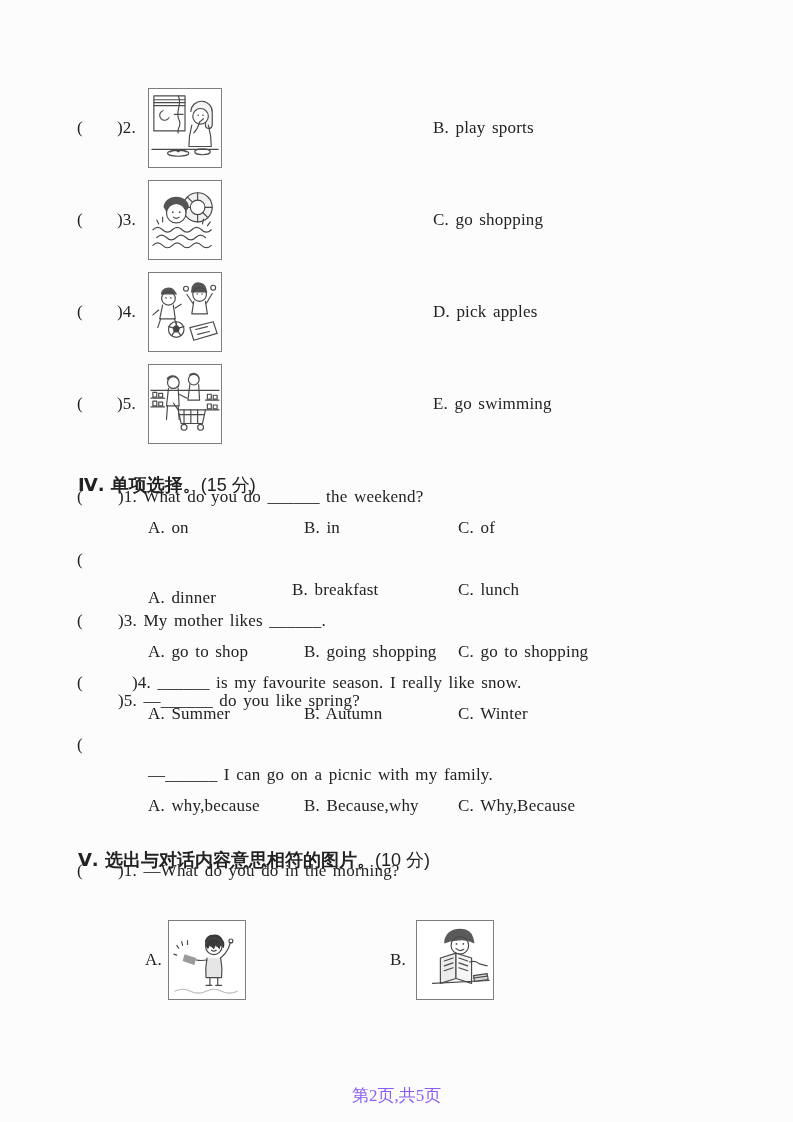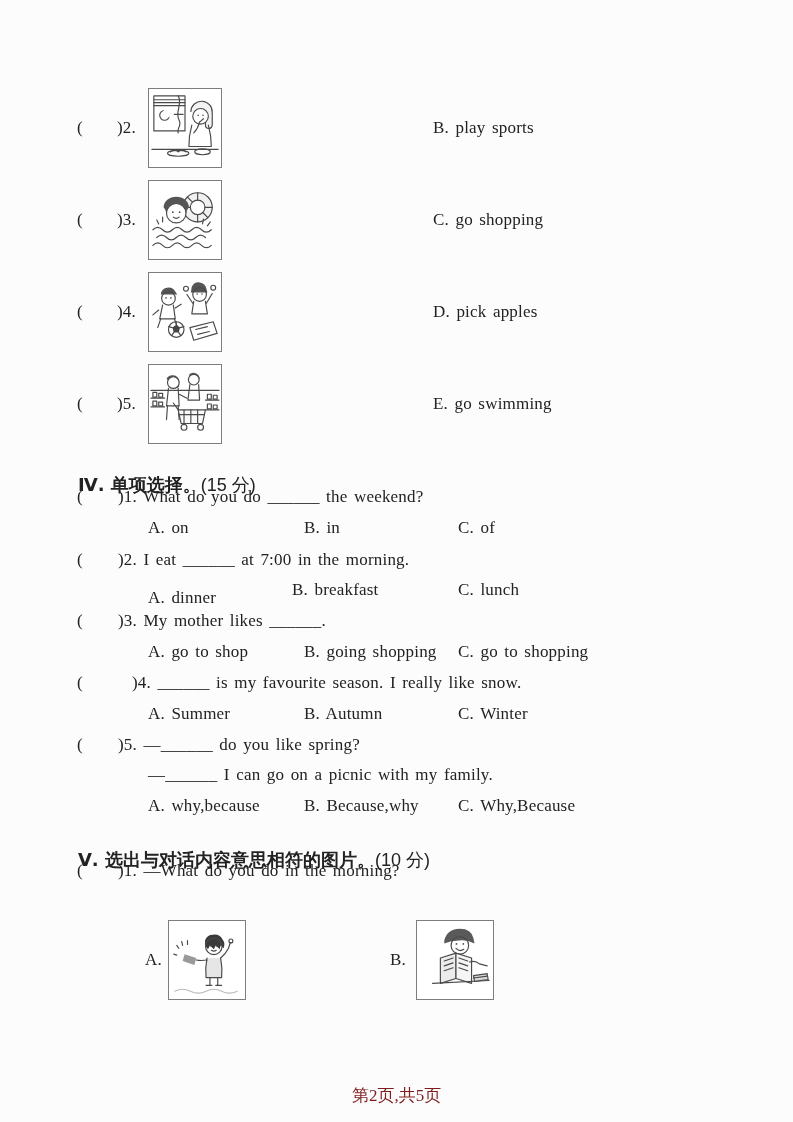--- a/index.html
+++ b/index.html
@@ -7,21 +7,21 @@
         font-family:"Liberation Serif","DejaVu Serif",serif;color:#222;}
   .t{position:absolute;font-size:17px;white-space:pre;word-spacing:2px;letter-spacing:.2px;}
   .heading{position:absolute;font-size:18px;white-space:pre;
            font-family:"DejaVu Sans","Liberation Sans",sans-serif;}
   .heading .hm{font-weight:bold;margin-top:31px;}
   .heading .hs{font-weight:normal;font-family:Liberation Sans, sans-serif;}
   .pic-box{position:absolute;width:74px;height:80px;border:1px solid #7d7d7d;
            background:#fff;box-sizing:border-box;}
   .pic-box svg{width:100%;height:100%;display:block;}
   .footer{position:absolute;left:0;top:1084px;width:100%;text-align:center;
-          font-size:17px;color:#7f1d1d;white-space:pre;}
+          font-size:17px;color:#8b5cf6;white-space:pre;}
   .sk{stroke:#4a4a4a;fill:none;stroke-width:1.2;stroke-linecap:round;stroke-linejoin:round;}
 </style>
 </head>
 <body>
 
 <div class="page">
 
   <span class="t" style="left:77px;top:118px">(</span>
   <span class="t" style="left:117px;top:118px">)2.</span>
   <div class="pic-box" style="left:148px;top:88px">
@@ -148,39 +148,38 @@
     <span class="hm">Ⅳ. 单项选择。</span><span class="hs">(15 分)</span>
   </div>
 
   <span class="t" style="left:77px;top:487px">(</span>
   <span class="t" style="left:118px;top:487px">)1. What do you do ______ the weekend?</span>
   <span class="t" style="left:148px;top:518px">A. on</span>
   <span class="t" style="left:304px;top:518px">B. in</span>
   <span class="t" style="left:458px;top:518px">C. of</span>
 
   <span class="t" style="left:77px;top:550px">(</span>
-  <span class="t" style="left:118px;top:550px">)2. I eat ______ at 7:00 in the morning.</span>
   <span class="t" style="left:148px;top:588px">A. dinner</span>
   <span class="t" style="left:292px;top:580px">B. breakfast</span>
   <span class="t" style="left:458px;top:580px">C. lunch</span>
 
   <span class="t" style="left:77px;top:611px">(</span>
   <span class="t" style="left:118px;top:611px">)3. My mother likes ______.</span>
   <span class="t" style="left:148px;top:642px">A. go to shop</span>
   <span class="t" style="left:304px;top:642px">B. going shopping</span>
   <span class="t" style="left:458px;top:642px">C. go to shopping</span>
 
   <span class="t" style="left:77px;top:673px">(</span>
   <span class="t" style="left:132px;top:673px">)4. ______ is my favourite season. I really like snow.</span>
   <span class="t" style="left:148px;top:704px">A. Summer</span>
   <span class="t" style="left:304px;top:704px">B. Autumn</span>
   <span class="t" style="left:458px;top:704px">C. Winter</span>
 
   <span class="t" style="left:77px;top:735px">(</span>
-  <span class="t" style="left:118px;top:735px">)5. —______ do you like spring?</span>
+  <span class="t" style="left:118px;top:691px">)5. —______ do you like spring?</span>
   <span class="t" style="left:148px;top:765px">—______ I can go on a picnic with my family.</span>
   <span class="t" style="left:148px;top:796px">A. why,because</span>
   <span class="t" style="left:304px;top:796px">B. Because,why</span>
   <span class="t" style="left:458px;top:796px">C. Why,Because</span>
 
   <div class="heading" style="left:55px;top:827px">
     <span class="hm">Ⅴ. 选出与对话内容意思相符的图片。</span><span class="hs">(10 分)</span>
   </div>
 
   <span class="t" style="left:77px;top:861px">(</span>

